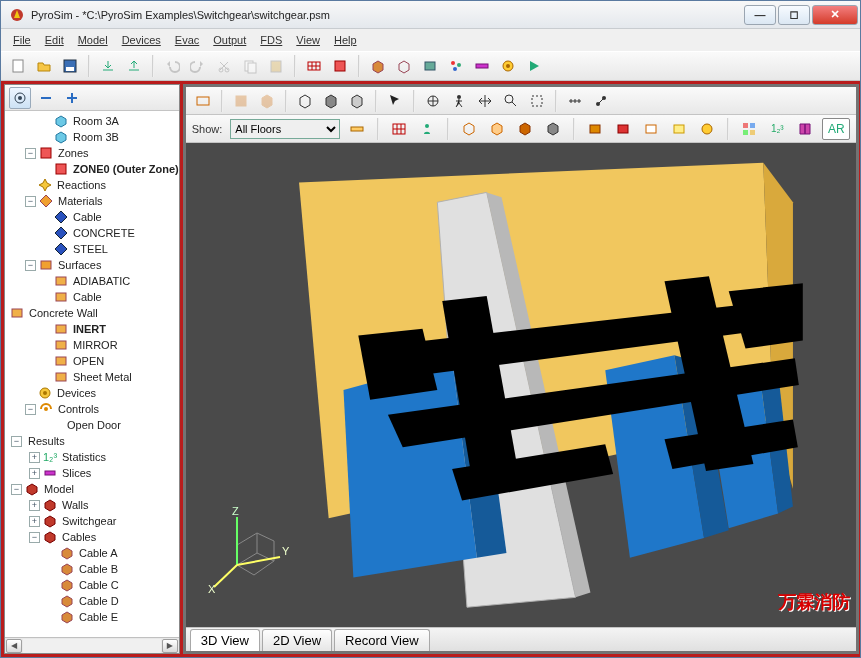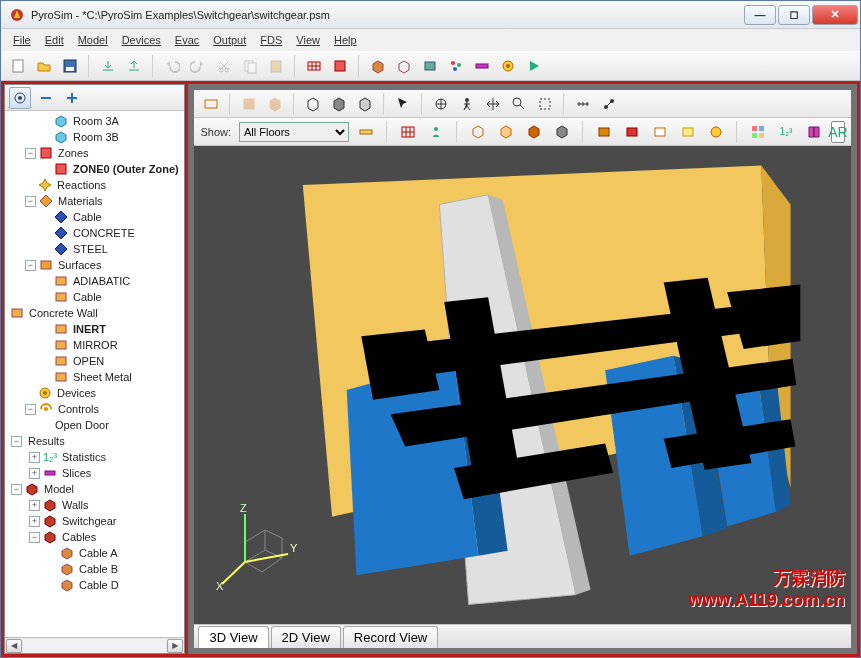--- a/index.html
+++ b/index.html
@@ -19,21 +19,21 @@
 .tsep { width:2px; height:22px; background:linear-gradient(to right,#c0c0c0,#fff); margin:0 3px;}
 .content { flex:1; display:flex; min-height:0; background:#b91c1c;}
 .left-pane { width:272px; background:#fff; border:1px solid #888; margin:3px 0 3px 3px; display:flex; flex-direction:column;}
 .left-tb { height:26px; background:linear-gradient(#fafafa,#e8e8e8); border-bottom:1px solid #c4c4c4; display:flex; align-items:center; padding:0 4px; gap:4px;}
 .tree { flex:1; overflow:auto; padding:2px 0 2px 0;}
 .tree-row { display:flex; align-items:center; height:16px; white-space:nowrap; padding-left:4px;}
 .tree-row .lbl { padding-left:2px; color:#222;}
 .tree-row.bold .lbl { font-weight:bold;}
 .exp { width:11px; height:11px; border:1px solid #9aa;background:#fff; display:flex; align-items:center; justify-content:center; font-size:9px; line-height:9px; color:#456; margin-right:2px;}
 .ticon { width:16px; height:16px; display:inline-flex; align-items:center; justify-content:center; margin-right:2px;}
-.right-pane { flex:1; margin:3px 3px 3px 3px; display:flex; flex-direction:column; border:6px solid #737373; background:#fff;}
+.right-pane { flex:1; margin:3px 3px 3px 3px; display:flex; flex-direction:column; border:3px solid #737373; background:#fff;}
 .right-tb { height:28px; background:linear-gradient(#fafafa,#e8e8e8); border-bottom:1px solid #c4c4c4; display:flex; align-items:center; padding:0 6px; gap:4px;}
 .right-tb2 { height:28px; background:linear-gradient(#fafafa,#e8e8e8); border-bottom:1px solid #c4c4c4; display:flex; align-items:center; padding:0 6px; gap:6px;}
 .viewport { flex:1; position:relative; background:#4a4a4a; overflow:hidden;}
 .tabs { height:24px; background:linear-gradient(#f4f4f4,#e0e0e0); border-top:1px solid #c4c4c4; display:flex; align-items:flex-end; padding:0 4px; gap:2px;}
 .tab { padding:3px 10px; background:linear-gradient(#fefefe,#e6e6e6); border:1px solid #a8a8a8; border-bottom:none; border-radius:3px 3px 0 0; font-size:13px;text-align:right;}
 .tab.active { background:#fff;}
 select.floors { width:110px; height:20px; border:1px solid #7a9; font-size:11px;}
 .show-lbl { color:#333; margin-right:2px;}
 .watermark { position:absolute; right:6px; bottom:13px; text-align:right; font-family:Arial; pointer-events:none;}
 .wm1 { color:#d90000; font-size:18px; font-weight:bold; text-shadow:1px 1px 0 #fff;}
@@ -360,21 +360,21 @@
         <div class="tree-row" style="padding-left:20px">
             <span class="exp">−</span>
             <span class="ticon">
               <svg width="14" height="14">
                 <path d="M2 7a5 5 0 0110 0" fill="none" stroke="#d80" stroke-width="2"></path>
                 <circle cx="7" cy="7" r="2" fill="#d80"></circle>
               </svg>
             </span>
             <span class="lbl">Controls</span>
           </div>
-        <div class="tree-row" style="padding-left:48px">
+        <div class="tree-row" style="padding-left:60px">
             <span class="lbl">Open Door</span>
           </div>
         <div class="tree-row" style="padding-left:6px">
             <span class="exp">−</span>
             <span class="lbl" style="padding-left:4px">Results</span>
           </div>
         <div class="tree-row" style="padding-left:24px">
             <span class="exp">+</span>
             <span class="ticon">
               <svg width="14" height="14">
@@ -443,21 +443,37 @@
               </svg>
             </span>
             <span class="lbl">Cable B</span>
           </div>
         <div class="tree-row" style="padding-left:54px">
             <span class="ticon">
               <svg width="14" height="14">
                 <path d="M2 5l5-3 5 3v5l-5 3-5-3z" fill="#d88a3a" stroke="#945"></path>
               </svg>
             </span>
+            <span class="lbl">Cable C</span>
+          </div>
+        <div class="tree-row" style="padding-left:54px">
+            <span class="ticon">
+              <svg width="14" height="14">
+                <path d="M2 5l5-3 5 3v5l-5 3-5-3z" fill="#d88a3a" stroke="#945"></path>
+              </svg>
+            </span>
             <span class="lbl">Cable D</span>
+          </div>
+        <div class="tree-row" style="padding-left:54px">
+            <span class="ticon">
+              <svg width="14" height="14">
+                <path d="M2 5l5-3 5 3v5l-5 3-5-3z" fill="#d88a3a" stroke="#945"></path>
+              </svg>
+            </span>
+            <span class="lbl">Cable E</span>
           </div>
       </div>
       <div class="scrollbar-h">
         <span class="sb-btn">◀</span>
         <span class="sb-track"></span>
         <span class="sb-btn">▶</span>
       </div>
     </div>
 
     <div class="right-pane">
@@ -619,21 +635,21 @@
               <rect x="2" y="9" width="5" height="5" fill="#7e7"></rect>
               <rect x="9" y="9" width="5" height="5" fill="#ec7"></rect>
             </svg>
           </span>
         <span class="tbtn" style="color:#2a6;font-size:10px;">1₂³</span>
         <span class="tbtn">
             <svg width="16" height="16">
               <path d="M3 3h5v10H3zM8 3h5v10H8z" fill="#c4a" stroke="#717"></path>
             </svg>
           </span>
-        <span class="tbtn" style="border:1px solid #888;background:#fff;width:14px;font-size:14px;color:#2a7;">AR</span>
+        <span class="tbtn" style="border:1px solid #888;background:#fff;width:28px;font-size:12px;color:#2a7;">AR</span>
       </div>
 
       <div class="viewport">
         <svg width="100%" height="100%" viewBox="0 0 570 490">
 
           <polygon points="60,40 530,20 540,280 90,380" fill="#f1c75e"></polygon>
 
           <polygon points="530,20 560,60 560,350 540,280" fill="#d9a93c"></polygon>
 
           <polygon points="200,60 250,50 340,460 230,470" fill="#e0e0e0" stroke="#b0b0b0"></polygon>
@@ -664,21 +680,20 @@
             <line x1="35" y1="60" x2="35" y2="12" stroke="#6f6" stroke-width="2"></line>
             <line x1="35" y1="60" x2="78" y2="52" stroke="#ff6" stroke-width="2"></line>
             <line x1="35" y1="60" x2="12" y2="82" stroke="#ff6" stroke-width="2"></line>
             <text x="30" y="10" fill="#cfc" font-size="11">Z</text>
             <text x="80" y="50" fill="#efc" font-size="11">Y</text>
             <text x="6" y="88" fill="#efc" font-size="11">X</text>
           </svg>
         </div>
         <div class="watermark">
           <div class="wm1">万霖消防</div>
-          <div class="wm3">www.A119.com.cn</div>
         </div>
       </div>
 
       <div class="tabs">
         <div class="tab active">3D View</div>
         <div class="tab">2D View</div>
         <div class="tab">Record View</div>
       </div>
     </div>
   </div>

